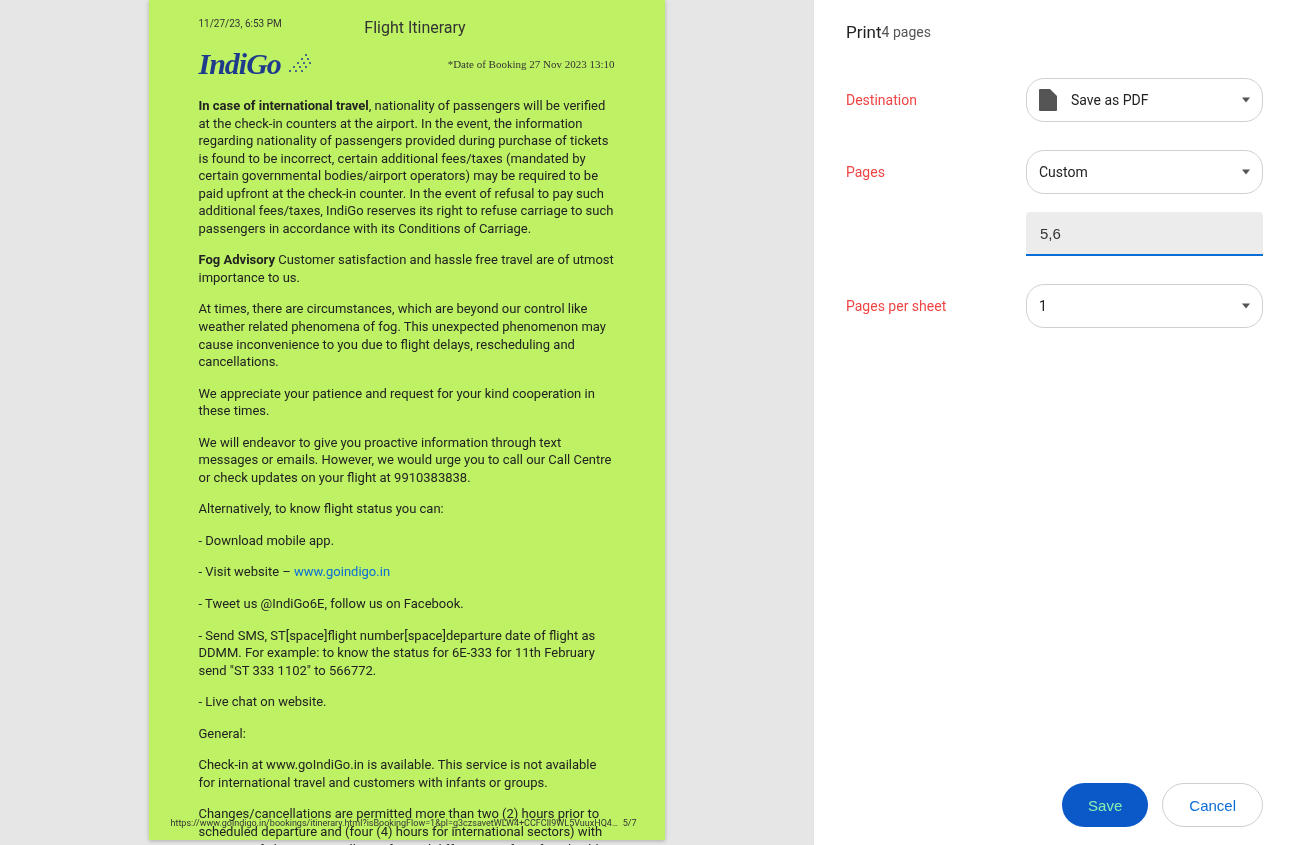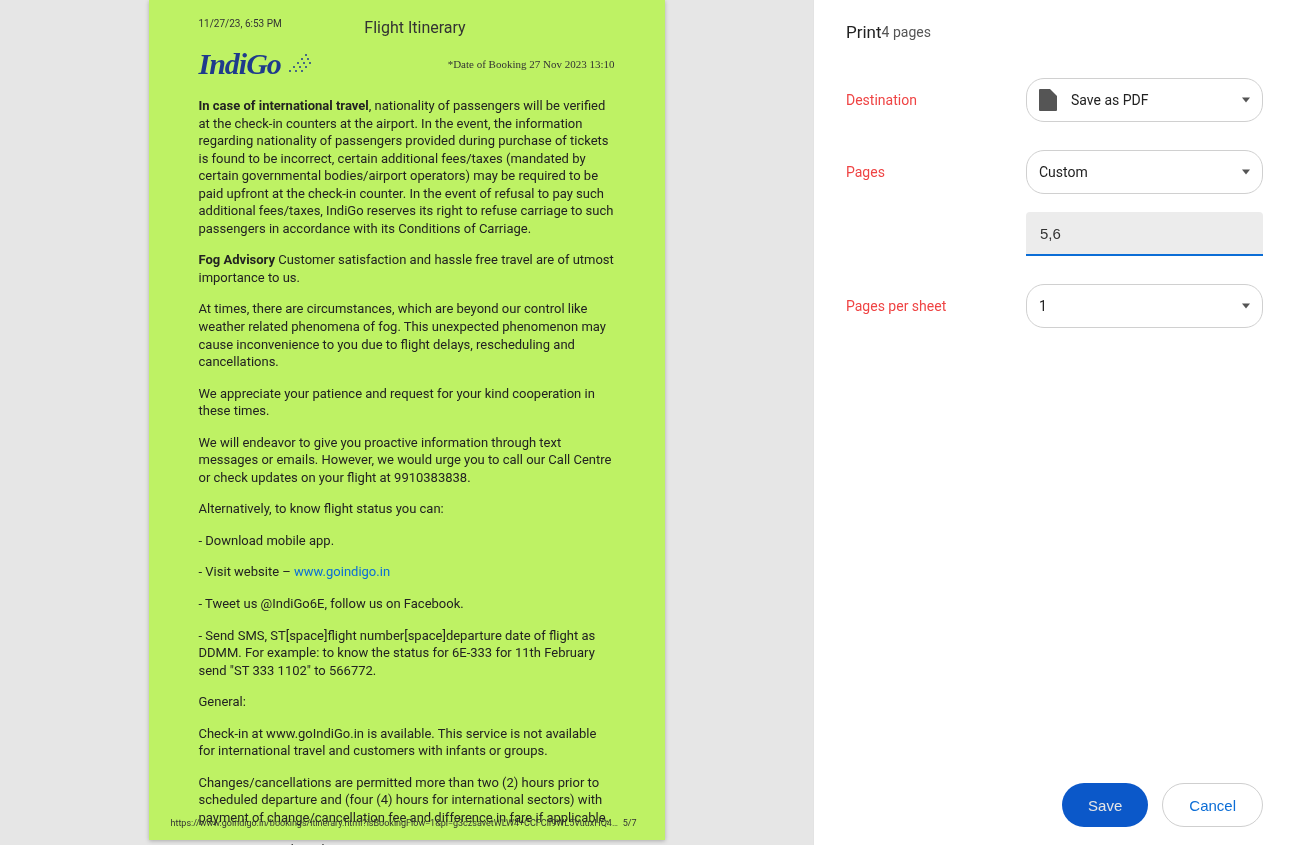--- a/index.html
+++ b/index.html
@@ -128,21 +128,21 @@
 }
 .btn {
   height: 44px;
   padding: 0 26px;
   border-radius: 22px;
   font-size: 15px;
   display:flex; align-items:center; justify-content:center;
   cursor:pointer;
   border:none;
 }
-.btn-primary { background:#0b58c9; color:#e5e5e5; font-weight:500; }
+.btn-primary { background:#0b58c9; color:#86efac; font-weight:500; }
 .btn-secondary { background:#fff; color:#0b6dd6; border:1px solid #cfcfcf; }
 .opt-col { display:flex; flex-direction:column; flex:1; }
 </style>
 </head>
 <body>
 
 <div class="preview-area">
   <div class="preview-scroll">
     <div class="page">
       <div class="page-header-row">
@@ -172,20 +172,21 @@
       <p class="para"><span class="bold">In case of international travel</span><span>, nationality of passengers will be verified at the check-in counters at the airport. In the event, the information regarding nationality of passengers provided during purchase of tickets is found to be incorrect, certain additional fees/taxes (mandated by certain governmental bodies/airport operators) may be required to be paid upfront at the check-in counter. In the event of refusal to pay such additional fees/taxes, IndiGo reserves its right to refuse carriage to such passengers in accordance with its Conditions of Carriage.</span></p>
       <p class="para"><span class="bold">Fog Advisory</span><span> Customer satisfaction and hassle free travel are of utmost importance to us.</span></p>
       <p class="para">At times, there are circumstances, which are beyond our control like weather related phenomena of fog. This unexpected phenomenon may cause inconvenience to you due to flight delays, rescheduling and cancellations.</p>
       <p class="para">We appreciate your patience and request for your kind cooperation in these times.</p>
       <p class="para">We will endeavor to give you proactive information through text messages or emails. However, we would urge you to call our Call Centre or check updates on your flight at 9910383838.</p>
       <p class="para">Alternatively, to know flight status you can:</p>
       <p class="para">- Download mobile app.</p>
       <p class="para"><span>- Visit website – </span><span class="link">www.goindigo.in</span></p>
       <p class="para">- Tweet us @IndiGo6E, follow us on Facebook.</p>
       <p class="para">- Send SMS, ST[space]flight number[space]departure date of flight as DDMM. For example: to know the status for 6E-333 for 11th February send "ST 333 1102" to 566772.</p>
+      <p class="para">- Live chat on website.</p>
       <p class="para">General:</p>
       <p class="para">Check-in at www.goIndiGo.in is available. This service is not available for international travel and customers with infants or groups.</p>
       <p class="para">Changes/cancellations are permitted more than two (2) hours prior to scheduled departure and (four (4) hours for international sectors) with payment of change/cancellation fee and difference in fare if applicable.</p>
       <p class="para">A security search is phenomenon.</p>
 
       <div class="page-footer-row">
         <span class="url">https://www.goindigo.in/bookings/itinerary.html?isBookingFlow=1&amp;pl=g3czsavetWLW4+CCFClI9WL5VuuxHQ4KG9hrXalO0+GcRAHlbLY1VBg7F…</span>
         <span>5/7</span>
       </div>
     </div>

